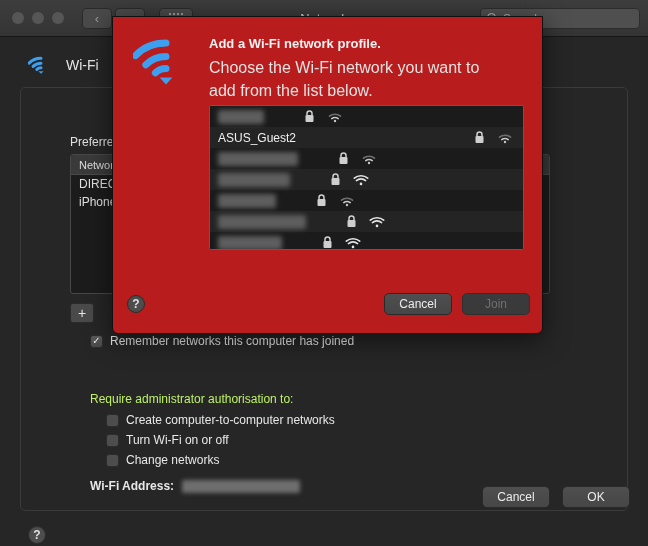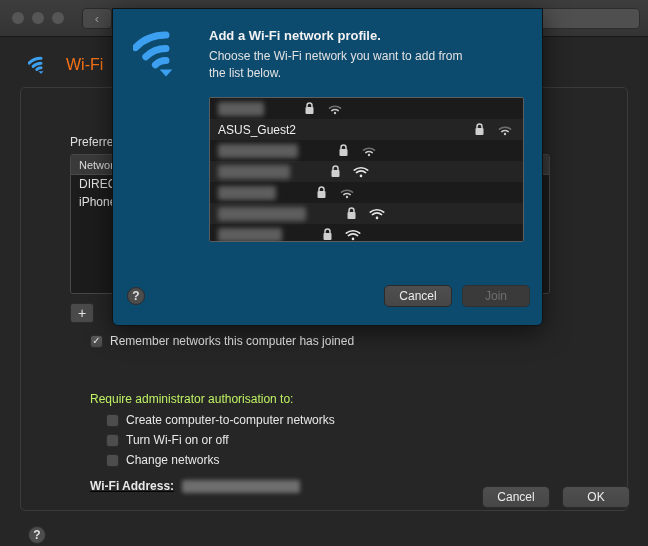--- a/index.html
+++ b/index.html
@@ -55,21 +55,21 @@
   }
   .mag::after {
     content: ""; position: absolute; left: 6.5px; top: 7px;
     width: 4px; height: 1.4px; background: #c3c3c3; transform: rotate(45deg);
   }
 
   
   .pane { position: absolute; top: 37px; left: 0; width: 648px; height: 509px; background: #262626; }
 
   .wifi-head { position: absolute; left: 28px; top: 18px; display: flex; align-items: center; gap: 12px; }
-  .wifi-head .label { font-size: 16px; color: #f97316; }
+  .wifi-head .label { font-size: 14px; color: #e5e5e5; }
 
   .box {
     position: absolute; left: 20px; top: 50px; width: 608px; height: 424px;
     border: 1px solid #3b3b3b; border-radius: 5px; background: #262626;
   }
 
   .pref-label { position: absolute; left: 70px; top: 98px; font-size: 12px; color: #e0e0e0; }
 
   .nettable {
     position: absolute; left: 70px; top: 117px; width: 480px; height: 140px;
@@ -98,21 +98,21 @@
     color: #e9e9e9; font-size: 10px; line-height: 1;
   }
   .cb.off { background: #4d4d4d; }
 
   .remember { position: absolute; left: 90px; top: 297px; display: flex; align-items: center; gap: 7px; }
 
   .admin-label { position: absolute; left: 90px; top: 355px; font-size: 12px; color: #bef264; }
   .admin-list { position: absolute; left: 106px; top: 376px; display: flex; flex-direction: column; gap: 6px; }
   .admin-row { display: flex; align-items: center; gap: 7px; font-size: 12px; color: #e8e8e8; }
 
-  .addr-row { position: absolute; left: 90px; top: 442px; display: flex; align-items: center; gap: 8px; text-decoration: underline; }
+  .addr-row { position: absolute; left: 90px; top: 442px; display: flex; align-items: center; gap: 8px; }
   .addr-row .lbl { font-size: 12px; color: #e8e8e8; font-weight: bold; }
   .redacted { background: #6e6e6e; border-radius: 2px; filter: blur(2.2px); }
 
   .helpbtn {
     width: 18px; height: 18px; border-radius: 50%;
     background: #4d4d4d; border: 1px solid #2c2c2c;
     color: #e0e0e0; font-size: 12px; font-weight: bold;
     display: flex; align-items: center; justify-content: center;
   }
   .win-help { position: absolute; left: 28px; top: 489px; }
@@ -121,26 +121,26 @@
     min-width: 68px; height: 22px; padding: 0 14px; border-radius: 5px;
     background: linear-gradient(#4f4f4f, #464646); border: 1px solid #2a2a2a;
     color: #ececec; font-size: 12px;
     display: flex; align-items: center; justify-content: center;
   }
   .btn.disabled { background: #3a3a3a; border-color: #303030; color: #6f6f6f; }
   .win-buttons { position: absolute; right: 18px; top: 449px; display: flex; gap: 12px; }
 
   
   .sheet {
-    position: absolute; left: 112px; top: 8px; width: 431px; height: 318px;
-    background: #0c4a6e; border: 1px solid #111; border-bottom-left-radius: 6px;
+    position: absolute; left: 112px; top: 16px; width: 431px; height: 318px;
+    background: #b91c1c; border: 1px solid #111; border-bottom-left-radius: 6px;
     border-bottom-right-radius: 6px; box-shadow: 0 6px 26px rgba(0,0,0,.55);
   }
   .sheet-title { position: absolute; left: 96px; top: 19px; font-size: 13px; font-weight: bold; color: #f2f2f2; }
-  .sheet-desc { position: absolute; left: 96px; top: 39px; width: 272px; font-size: 12px; color: #e2e2e2; line-height: 1.45; }
+  .sheet-desc { position: absolute; left: 96px; top: 39px; width: 272px; font-size: 16px; color: #e2e2e2; line-height: 1.45; }
   .sheet-icon { position: absolute; left: 20px; top: 18px; }
 
   .netlist {
     position: absolute; left: 96px; top: 88px; width: 315px; height: 145px;
     background: #1b1b1b; border: 1px solid #5d5d5d; border-radius: 2px;
     overflow: hidden;
   }
   .netrow { height: 21px; display: flex; align-items: center; padding: 0 10px 0 8px; gap: 40px; }
   .netrow.odd { background: #1b1b1b; }
   .netrow.even { background: #242424; }

